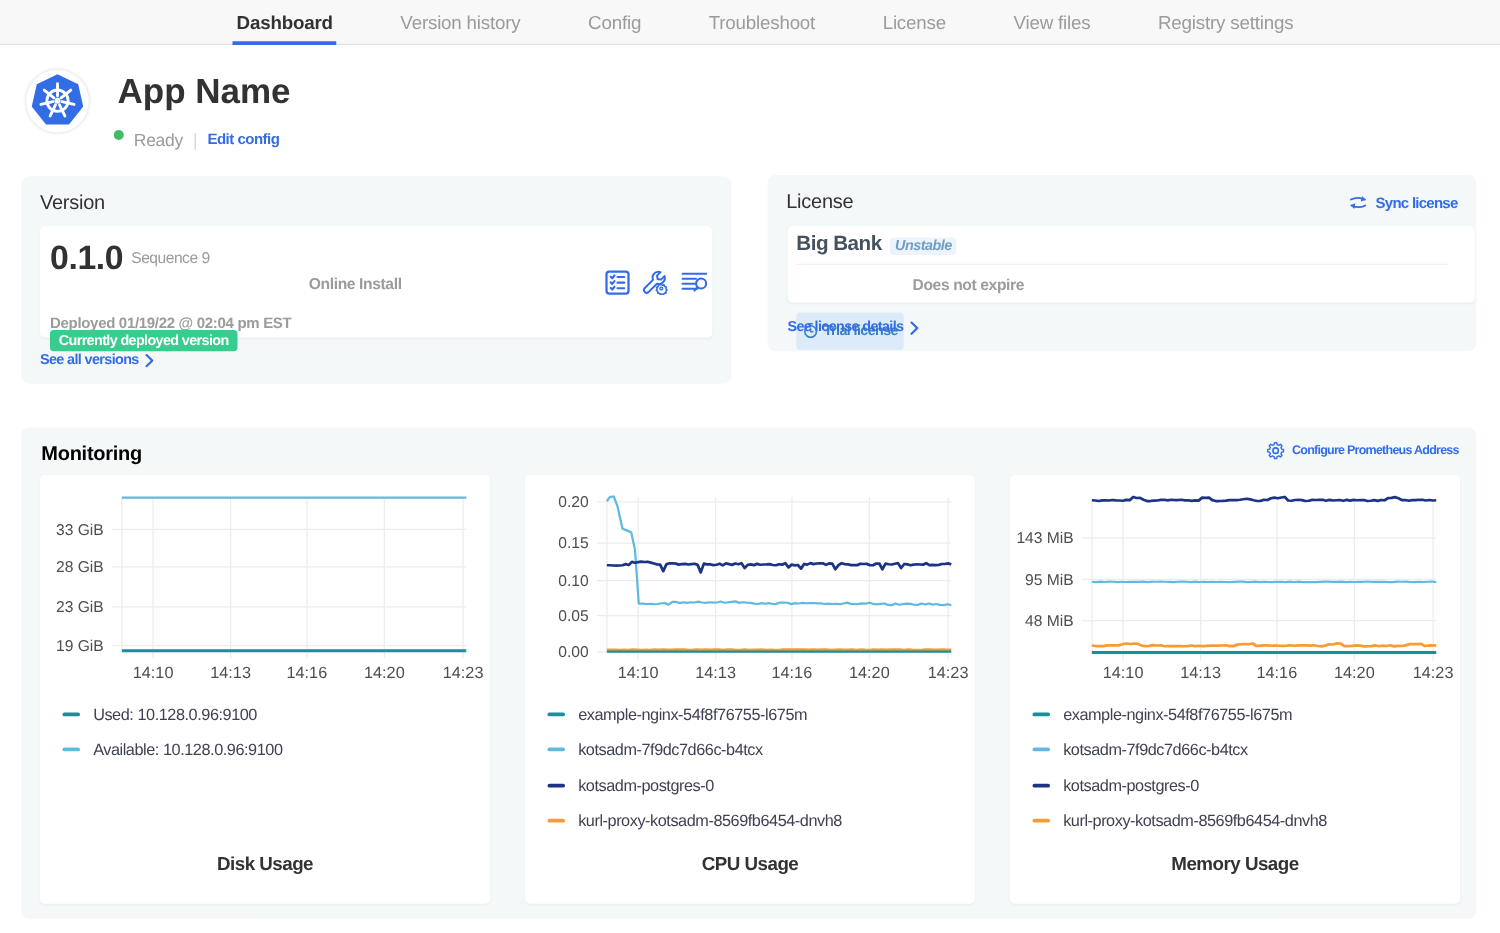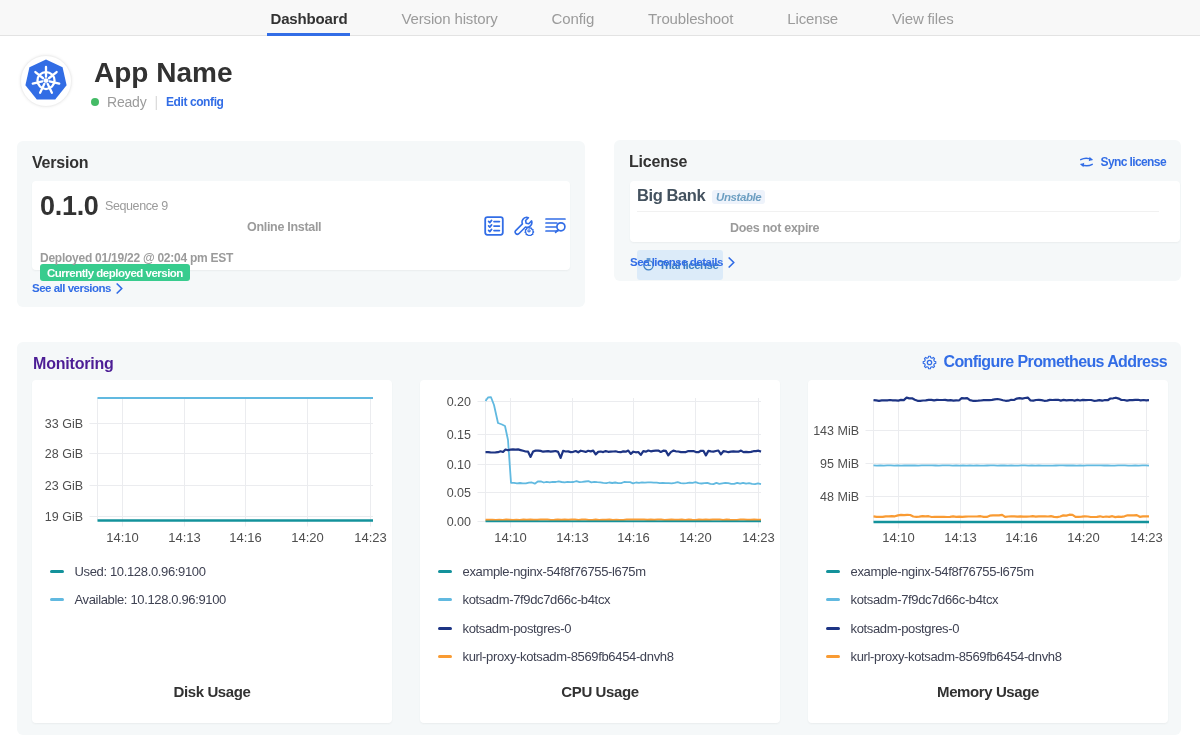--- a/index.html
+++ b/index.html
@@ -2,30 +2,30 @@
 <html><head><meta charset="utf-8"><title>App Name Admin Console</title>
 <style>
 * { margin:0; padding:0; box-sizing:border-box; }
 html,body { width:1200px; height:746px; background:#fff; font-family:"Liberation Sans", sans-serif; position:relative; overflow:hidden; }
 a { text-decoration:none; }
 .nav { position:absolute; left:0; top:0; width:1200px; height:36px; background:#f8f8f8; border-bottom:1px solid #e3e3e3; display:flex; justify-content:center; padding-left:24px; }
 .tab { font-size:15px; color:#9b9b9b; font-weight:500; letter-spacing:-0.15px; padding:0 3px; margin:0 24px; display:flex; align-items:center; height:36px; }
 .tab.active { color:#323232; font-weight:700; border-bottom:3px solid #326de6; padding-top:3px; }
 .appicon { position:absolute; left:20px; top:55px; width:52px; height:52px; border-radius:50%; background:#fff; border:1px solid #f0f0f0; box-shadow:0 0 3px rgba(0,0,0,.08); display:flex; align-items:center; justify-content:center; }
 .apptitle { position:absolute; left:94px; top:56.5px; font-size:28px; font-weight:700; color:#323232; letter-spacing:0; }
-.statusrow { position:absolute; left:91px; top:94px; display:flex; align-items:center; font-size:14px; letter-spacing:-0.2px; color:#9b9b9b; }
+.statusrow { position:absolute; left:91px; top:104px; display:flex; font-size:14px; letter-spacing:-0.2px; color:#9b9b9b; }
 .dot { width:8px; height:8px; border-radius:50%; background:#44bb66; margin-right:8px; }
 .statussep { color:#d9d9d9; margin:0 8px; font-size:14px; font-weight:300; }
 .editcfg { color:#326de6; font-weight:700; font-size:12px; letter-spacing:-0.4px; }
 .card { position:absolute; background:#f5f8f9; border-radius:6px; }
 #vcard { left:17px; top:141px; width:568px; height:166px; }
 #lcard { left:614px; top:140px; width:567px; height:141px; }
 #mcard { left:17px; top:342px; width:1164px; height:393px; }
 .cardhead { position:absolute; top:0; left:0; right:0; height:44px; display:flex; align-items:center; }
-.ctitle { font-size:16px; font-weight:700; color:#323232; letter-spacing:-0.2px; }
+.ctitle { font-size:16px; font-weight:400; color:#323232; letter-spacing:-0.2px; }
 .headlinks { margin-left:auto; display:flex; align-items:center; }
 .hlink { display:flex; align-items:center; font-size:12px; font-weight:700; color:#326de6; letter-spacing:-0.6px; }
 .hlink svg { margin-right:6px; }
 .whitebox { position:absolute; background:#fff; border-radius:4px; box-shadow:0 1px 2px rgba(50,60,70,0.06); }
 .seelink { position:absolute; display:flex; align-items:center; font-size:11.5px; font-weight:700; color:#326de6; letter-spacing:-0.5px; }
 .seelink svg { margin-left:4px; margin-top:1px; }
 
 
 #vwhite { left:15px; top:40px; width:538px; height:89px; }
 .vnum { position:absolute; left:23px; top:50px; font-size:27px; font-weight:700; color:#323232; letter-spacing:-0.3px; }
@@ -40,39 +40,40 @@
 
 #lwhite { left:16px; top:41px; width:550px; height:61px; }
 .lname { position:absolute; left:23px; top:46px; font-size:16.5px; font-weight:700; color:#44525f; letter-spacing:-0.4px; }
 .lchan { position:absolute; left:98px; top:49.5px; height:14.5px; background:#eef3fb; color:#6d9fc2; font-size:11.5px; font-weight:600; letter-spacing:-0.4px; border-radius:3px; padding:0 4px; display:flex; align-items:center;font-style:italic; }
 .lsep { position:absolute; left:23px; right:22px; top:71px; border-top:1px solid #f1f1f1; }
 .lbadge { position:absolute; left:23px; top:81.5px; height:30px; background:#dcebf9; color:#3b7fc4; font-size:11.5px; font-weight:700; letter-spacing:-0.5px; border-radius:3px; padding:2px 5px; display:flex; align-items:center;margin-top:28px; }
 .lbadge svg { margin-right:4px; }
 .lexpire { position:absolute; left:116px; top:81px; font-size:12.5px; font-weight:600; color:#9b9b9b; letter-spacing:-0.3px; }
 
 
-.mtitle { position:absolute; left:16px; top:13px; font-size:16px; font-weight:700; color:#4c1d95; letter-spacing:-0.2px; }
-.mlink { position:absolute; right:14px; top:11px; display:flex; align-items:center; font-size:16px; font-weight:700; color:#326de6; letter-spacing:-0.6px; }
+.mtitle { position:absolute; left:16px; top:13px; font-size:16px; font-weight:700; color:#000000; letter-spacing:-0.2px; }
+.mlink { position:absolute; right:14px; top:11px; display:flex; align-items:center; font-size:10px; font-weight:700; color:#326de6; letter-spacing:-0.6px; }
 .mlink svg { margin-right:6px; }
 .chartbox { position:absolute; top:38px; width:360px; height:343px; background:#fff; border-radius:4px; box-shadow:0 1px 2px rgba(50,60,70,0.06); }
 #cb1 { left:15px; } #cb2 { left:403px; } #cb3 { left:791px; }
 .chart { position:absolute; left:0; top:0; }
 .legend { position:absolute; left:18px; top:182px; }
 .lrow { display:flex; align-items:center; height:18px; margin-bottom:10.5px; font-size:13px; letter-spacing:-0.35px; color:#3f4253; }
 .dash { width:14px; height:3px; border-radius:1.5px; margin-right:10.5px; flex:none; }
 .ctname { position:absolute; left:0; right:0; top:303px; text-align:center; font-size:15px; font-weight:700; color:#323232; letter-spacing:-0.4px; }
 </style></head>
 <body>
 <div class="nav">
 <div class="tab active">Dashboard</div>
 <div class="tab">Version history</div>
 <div class="tab">Config</div>
 <div class="tab">Troubleshoot</div>
 <div class="tab">License</div>
 <div class="tab">View files</div>
+<div class="tab">Registry settings</div>
 </div>
 
 <div class="appicon">
     <svg width="46" height="46" viewBox="0 0 100 100">
 <polygon points="50.0,3.0 14.0,20.3 5.2,59.2 30.0,90.4 70.0,90.4 94.8,59.2 86.0,20.3" fill="#326de5"></polygon>
 <g stroke="#fff" stroke-width="5" fill="none" stroke-linecap="round">
 <circle cx="50" cy="49" r="18.5"></circle>
 <line x1="50.0" y1="41.0" x2="50.0" y2="19.5"></line>
 <line x1="43.7" y1="44.0" x2="26.9" y2="30.6"></line>
 <line x1="42.2" y1="50.8" x2="21.2" y2="55.6"></line>

